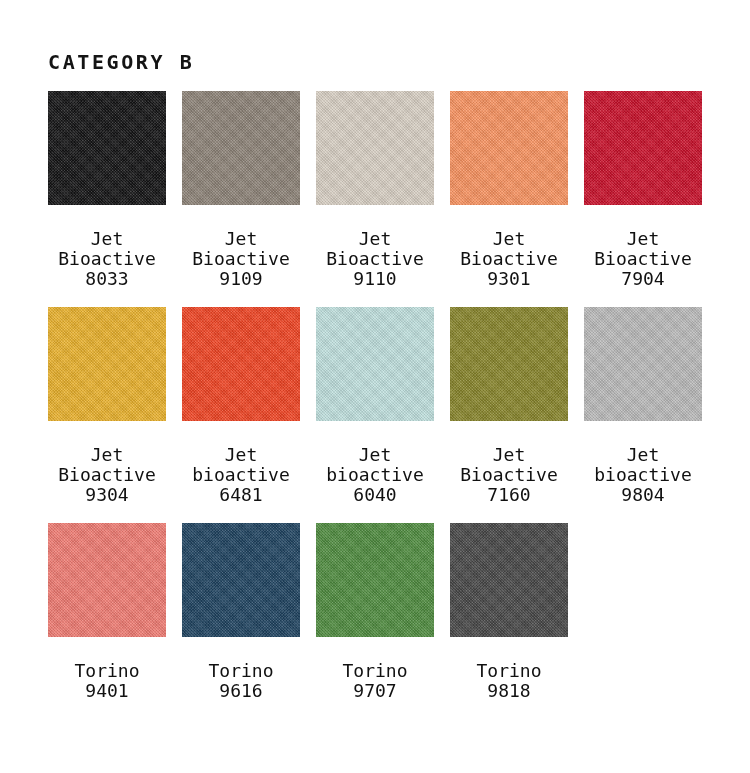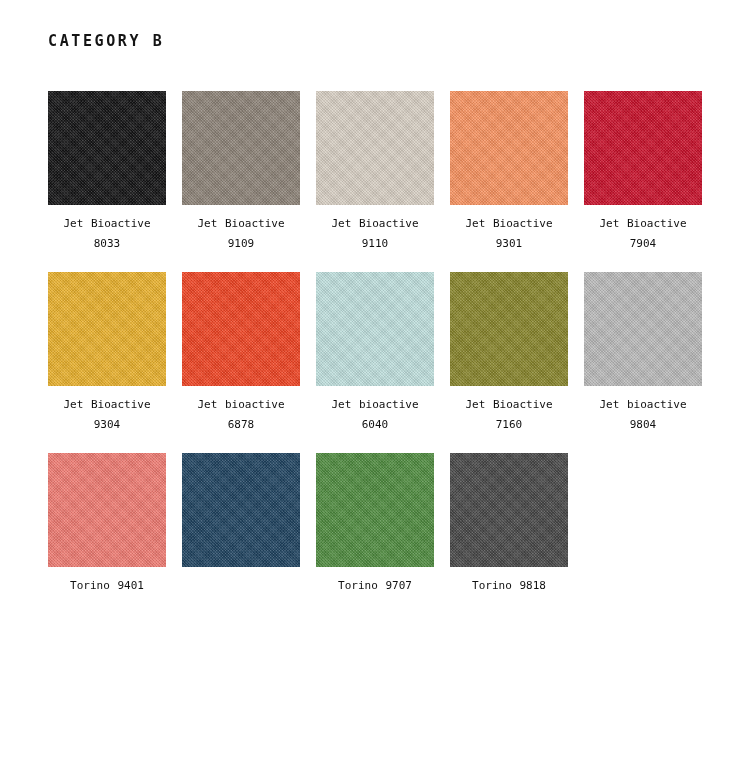--- a/index.html
+++ b/index.html
@@ -18,23 +18,23 @@
   }
   .page {
     position: absolute;
     left: 0; top: 0;
     width: 750px;
     height: 773px;
   }
   .category-title {
     position: absolute;
     left: 48px;
-    top: 32px;
+    top: 50px;
     font-family: "DejaVu Sans Mono", "Liberation Mono", monospace;
-    font-size: 15px;
+    font-size: 20px;
     font-weight: bold;
     letter-spacing: 2.6px;
     color: #141414;
     white-space: nowrap;
   }
   .swatch-grid {
     position: absolute;
     left: 48px;
     top: 91px;
     width: 662px;
@@ -81,23 +81,23 @@
     position: absolute;
     left: 0; top: 0; right: 0; bottom: 0;
     background-image:
       radial-gradient(rgba(255,255,255,0.10) 0.6px, transparent 0.7px),
       radial-gradient(rgba(0,0,0,0.09) 0.6px, transparent 0.7px);
     background-size: 3px 3px, 4px 4px;
     background-position: 0 0, 2px 1px;
     pointer-events: none;
   }
   .swatch-label {
-    margin-top: 9px;
+    margin-top: 24px;
     font-family: "DejaVu Sans Mono", "Liberation Mono", monospace;
-    font-size: 11px;
+    font-size: 18px;
     line-height: 20px;
     color: #111111;
     text-align: center;
     letter-spacing: 0px;
     word-spacing: 1px;
   }
 </style>
 </head>
 <body>
 
@@ -125,40 +125,41 @@
       <div class="swatch-cell">
         <div class="swatch-chip" style="background-color: rgb(200, 16, 42);"></div>
         <div class="swatch-label">Jet Bioactive 7904</div>
       </div>
       <div class="swatch-cell">
         <div class="swatch-chip" style="background-color: rgb(232, 176, 44);"></div>
         <div class="swatch-label">Jet Bioactive 9304</div>
       </div>
       <div class="swatch-cell">
         <div class="swatch-chip" style="background-color: rgb(239, 68, 35);"></div>
-        <div class="swatch-label">Jet bioactive 6878</div>
+        <div class="swatch-label">Jet bioactive 6481</div>
       </div>
       <div class="swatch-cell">
         <div class="swatch-chip" style="background-color: rgb(191, 223, 221);"></div>
         <div class="swatch-label">Jet bioactive 6040</div>
       </div>
       <div class="swatch-cell">
         <div class="swatch-chip" style="background-color: rgb(135, 132, 43);"></div>
         <div class="swatch-label">Jet Bioactive 7160</div>
       </div>
       <div class="swatch-cell">
         <div class="swatch-chip" style="background-color: rgb(185, 185, 185);"></div>
         <div class="swatch-label">Jet bioactive 9804</div>
       </div>
       <div class="swatch-cell">
         <div class="swatch-chip" style="background-color: rgb(239, 123, 114);"></div>
         <div class="swatch-label">Torino 9401</div>
       </div>
       <div class="swatch-cell">
         <div class="swatch-chip" style="background-color: rgb(31, 67, 96);"></div>
+        <div class="swatch-label">Torino 9616</div>
       </div>
       <div class="swatch-cell">
         <div class="swatch-chip" style="background-color: rgb(79, 139, 63);"></div>
         <div class="swatch-label">Torino 9707</div>
       </div>
       <div class="swatch-cell">
         <div class="swatch-chip" style="background-color: rgb(71, 71, 71);"></div>
         <div class="swatch-label">Torino 9818</div>
       </div>
     </div>

